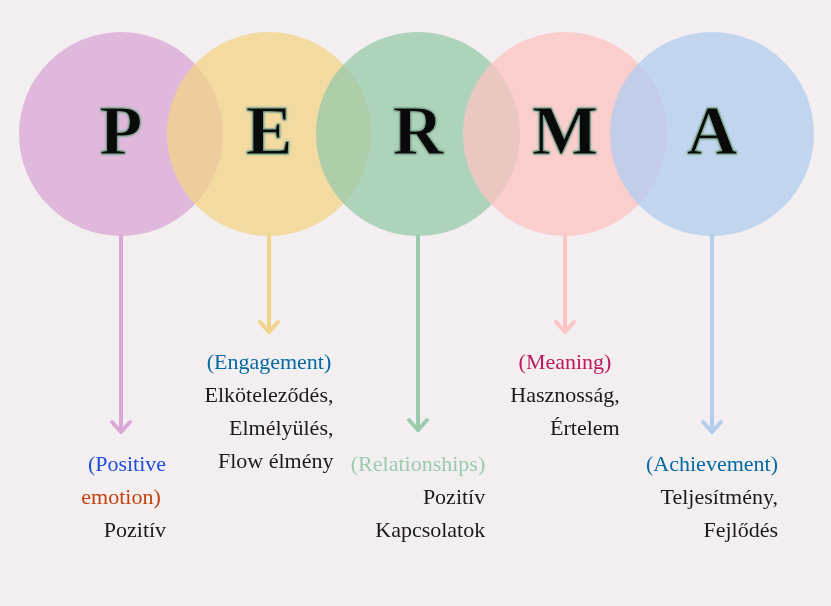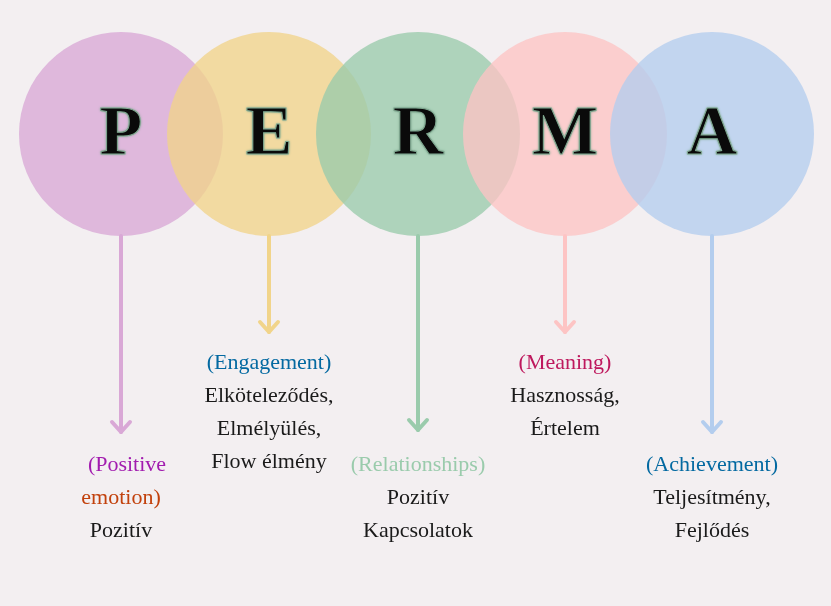--- a/index.html
+++ b/index.html
@@ -19,21 +19,21 @@
     text-shadow: 0 0 3px #7fa890, 0 0 2px #7fa890;
     line-height:1;
   }
   svg.arrows { position:absolute; left:0; top:0; }
   .label {
     position:absolute; text-align:center; font-family:"Liberation Serif","DejaVu Serif",serif;
     font-size:22px; line-height:33px; color:#1a1a1a; white-space:nowrap;
     transform:translateX(-50%);
   }
   .label .en { display:block; }
-  .label .hu { display:block; }
+  .label .hu { display:block;text-align:right; }
 </style>
 </head>
 <body>
 
 <div>
   <div id="circles">
       <div class="circle" style="left: 19px; top: 32px; background: rgb(217, 168, 214);"></div>
       <div class="circle" style="left: 167px; top: 32px; background: rgb(241, 212, 138);"></div>
       <div class="circle" style="left: 316px; top: 32px; background: rgb(154, 203, 172);"></div>
       <div class="circle" style="left: 463px; top: 32px; background: rgb(253, 196, 196);"></div>
@@ -61,21 +61,21 @@
         <line x1="565" x2="565" y1="236" y2="332" stroke="#fdc4c4" stroke-width="4" stroke-linecap="round"></line>
         <polyline points="556,322 565,332 574,322" fill="none" stroke="#fdc4c4" stroke-width="4" stroke-linecap="round" stroke-linejoin="round"></polyline>
       </g>
       <g>
         <line x1="712" x2="712" y1="236" y2="432" stroke="#b3cdee" stroke-width="4" stroke-linecap="round"></line>
         <polyline points="703,422 712,432 721,422" fill="none" stroke="#b3cdee" stroke-width="4" stroke-linecap="round" stroke-linejoin="round"></polyline>
       </g>
     </svg>
   <div id="labels">
       <div class="label" style="left: 121px; top: 447px;">
-        <span class="en" style="color: #a21caf; margin-left: 12px;">(Positive</span>
+        <span class="en" style="color: #1d4ed8; margin-left: 12px;">(Positive</span>
         <span class="en" style="color: #c2410c;">emotion)</span>
         <span class="hu">Pozitív</span>
       </div>
       <div class="label" style="left: 269px; top: 345px;">
         <span class="en" style="color: #0369a1;">(Engagement)</span>
         <span class="hu">Elköteleződés,</span>
         <span class="hu">Elmélyülés,</span>
         <span class="hu">Flow élmény</span>
       </div>
       <div class="label" style="left: 418px; top: 447px;">

